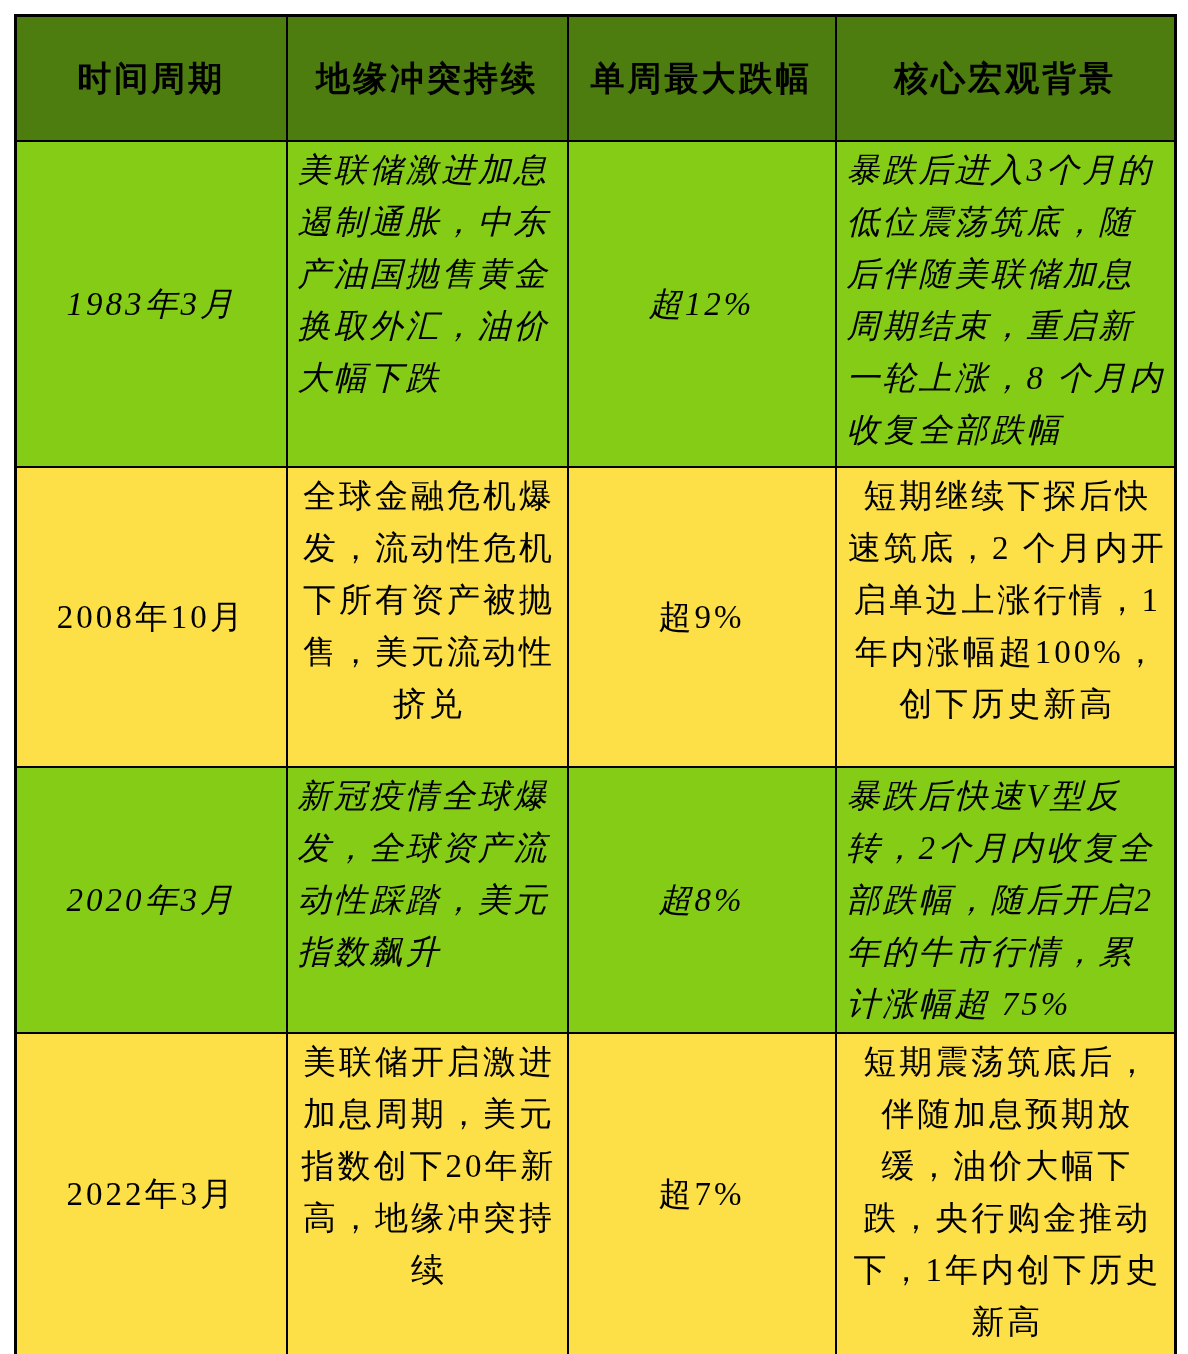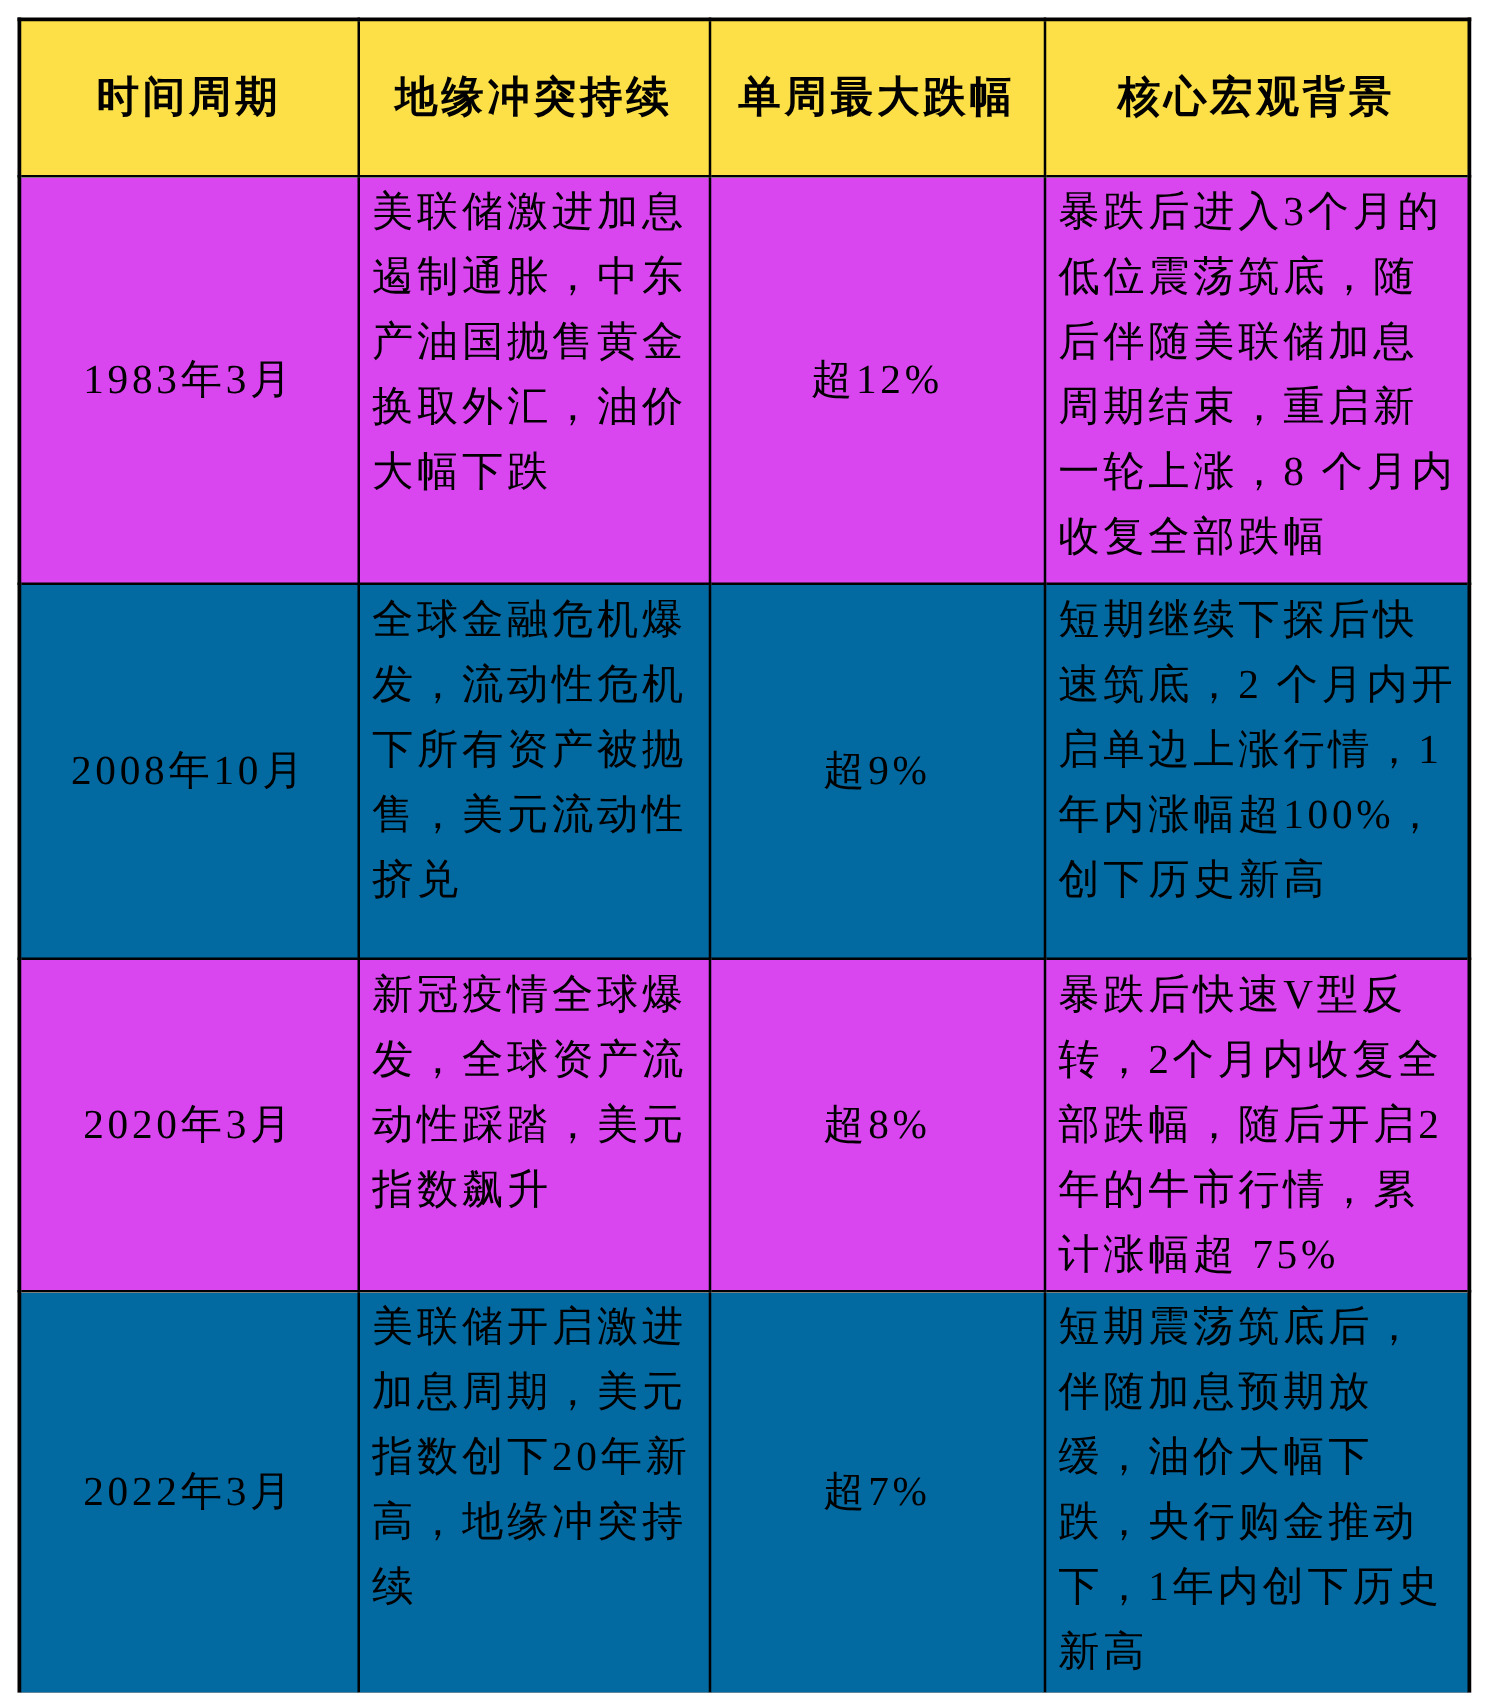--- a/index.html
+++ b/index.html
@@ -25,30 +25,30 @@
   col.c3 { width: 268px; }
   col.c4 { width: 340px; }
   th, td {
     border: 2px solid #000000;
     font-size: 33px;
     letter-spacing: 3px;
     line-height: 52px;
     overflow: hidden;
   }
   th {
-    background: #fde047;
+    background: #4d7c0f;
     height: 123px;
     font-weight: 700;
     font-size: 34px;
     text-align: center;
     vertical-align: middle;
     padding: 0 4px;
   }
-  tr.row-green td { background: #d946ef; }
-  tr.row-white td { background: #0369a1; }
+  tr.row-green td { background: #84cc16; font-style: italic; }
+  tr.row-white td { background: #fde047; text-align: center; }
   td.center {
     text-align: center;
     vertical-align: middle;
     padding: 0 4px;
   }
   td.longtext {
     text-align: left;
     vertical-align: top;
     padding: 2px 6px 2px 10px;
     word-break: break-all;

